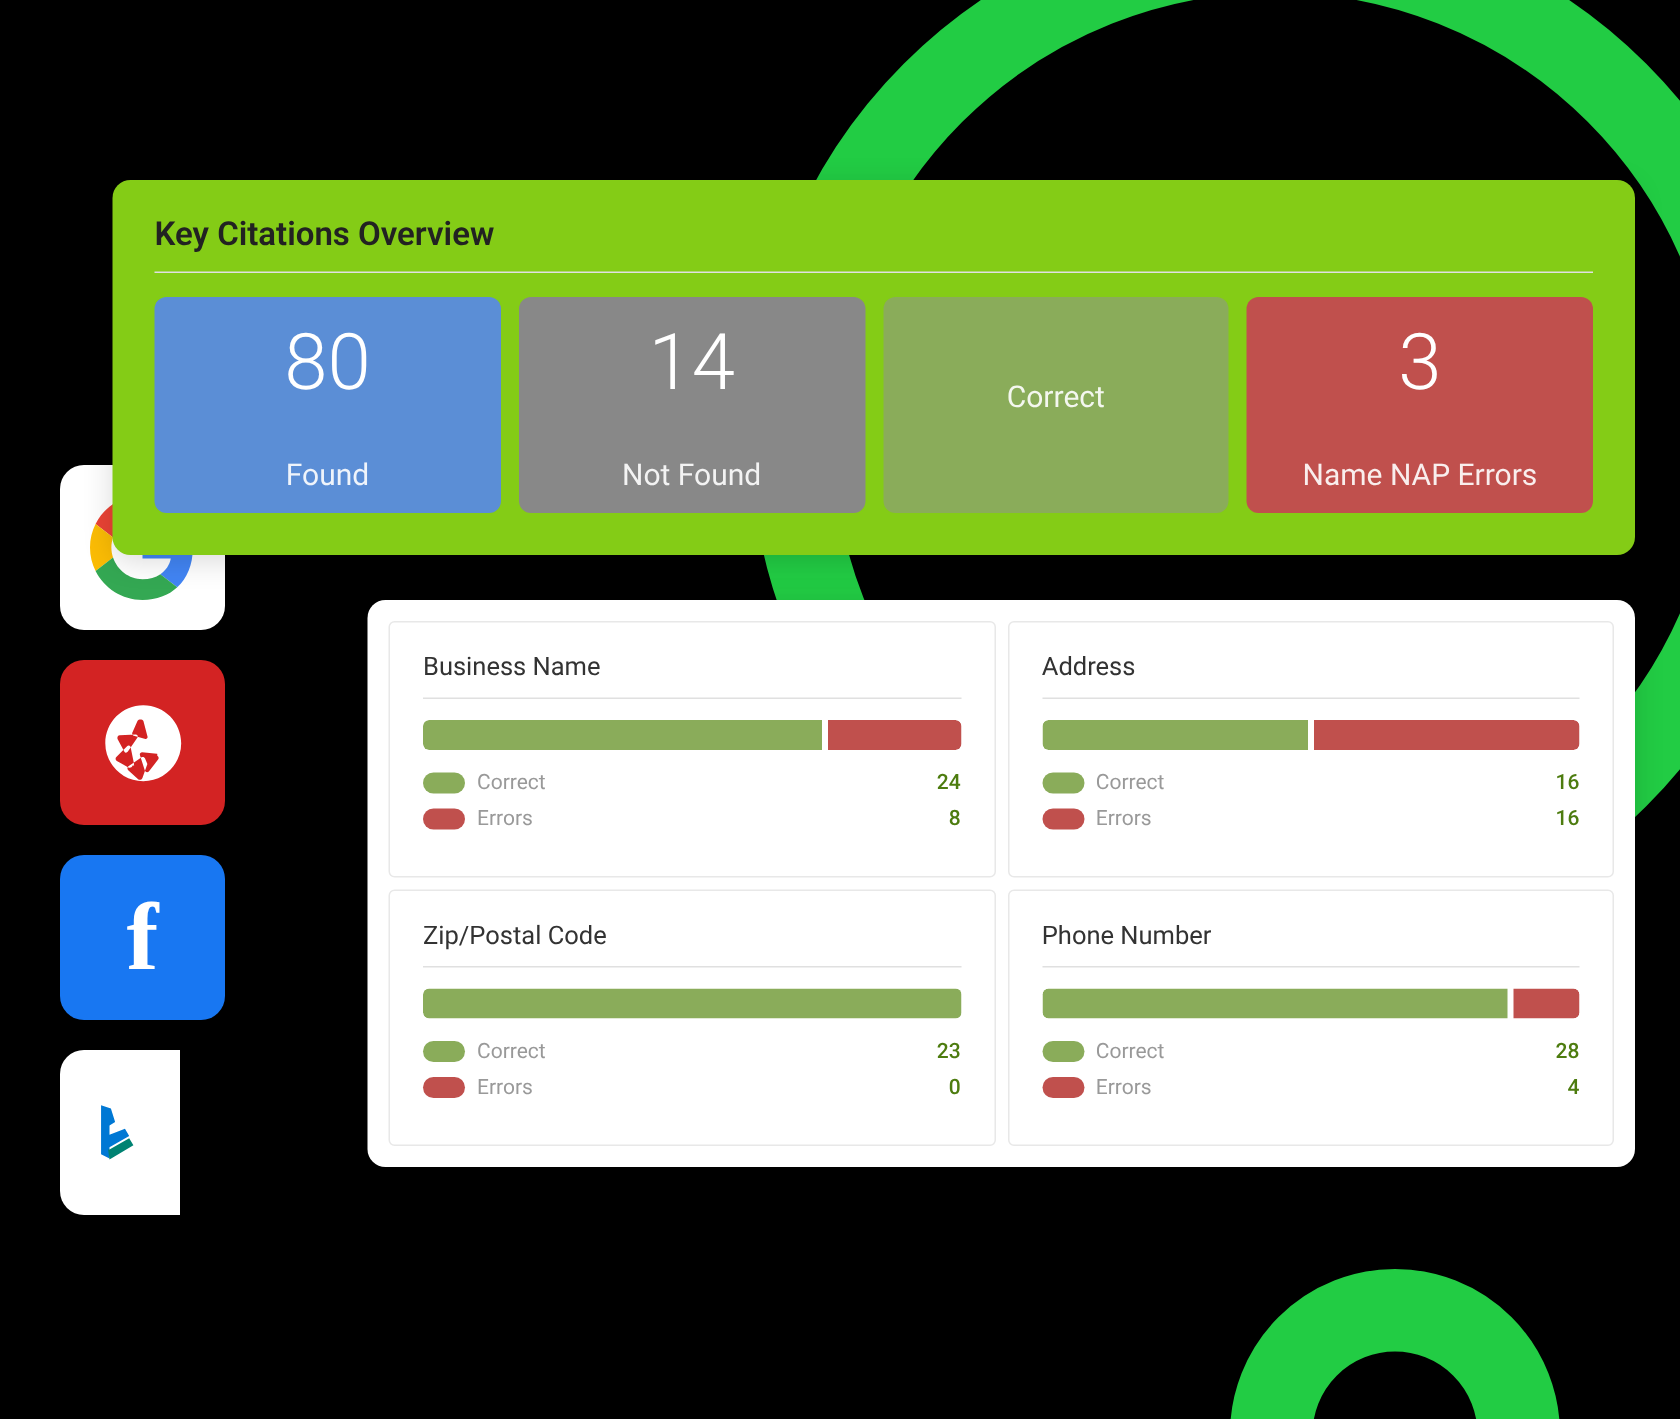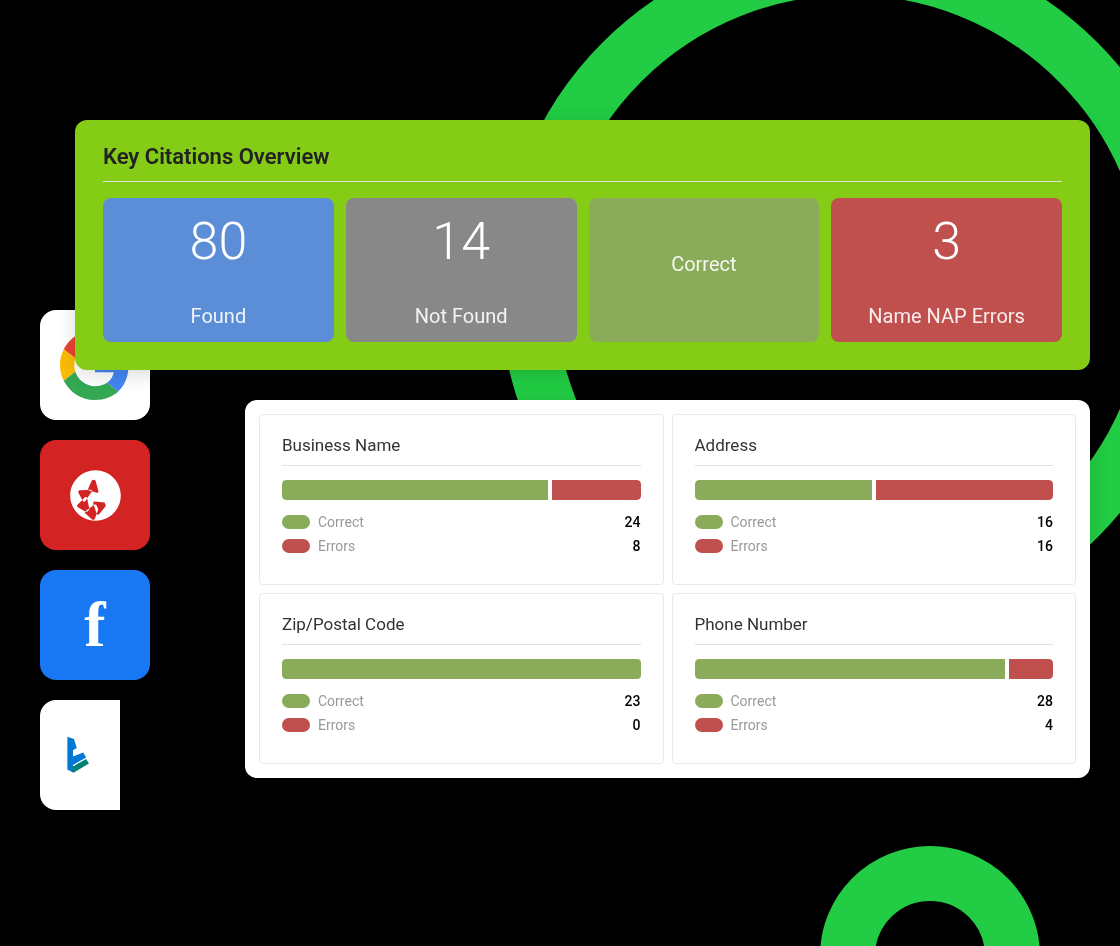--- a/index.html
+++ b/index.html
@@ -174,21 +174,21 @@
     }
     .legend-dot.correct { background: #8aac5a; }
     .legend-dot.errors { background: #c0504d; }
     .legend-label {
       font-size: 14px;
       color: #999;
       flex: 1;
     }
     .legend-value {
       font-size: 14px;
-      color: #000000;
+      color: #4d7c0f;
       font-weight: 500;
     }
     
     .fb-f {
       color: #fff;
       font-size: 64px;
       font-weight: 900;
       font-family: Georgia, serif;
     }
   </style>

